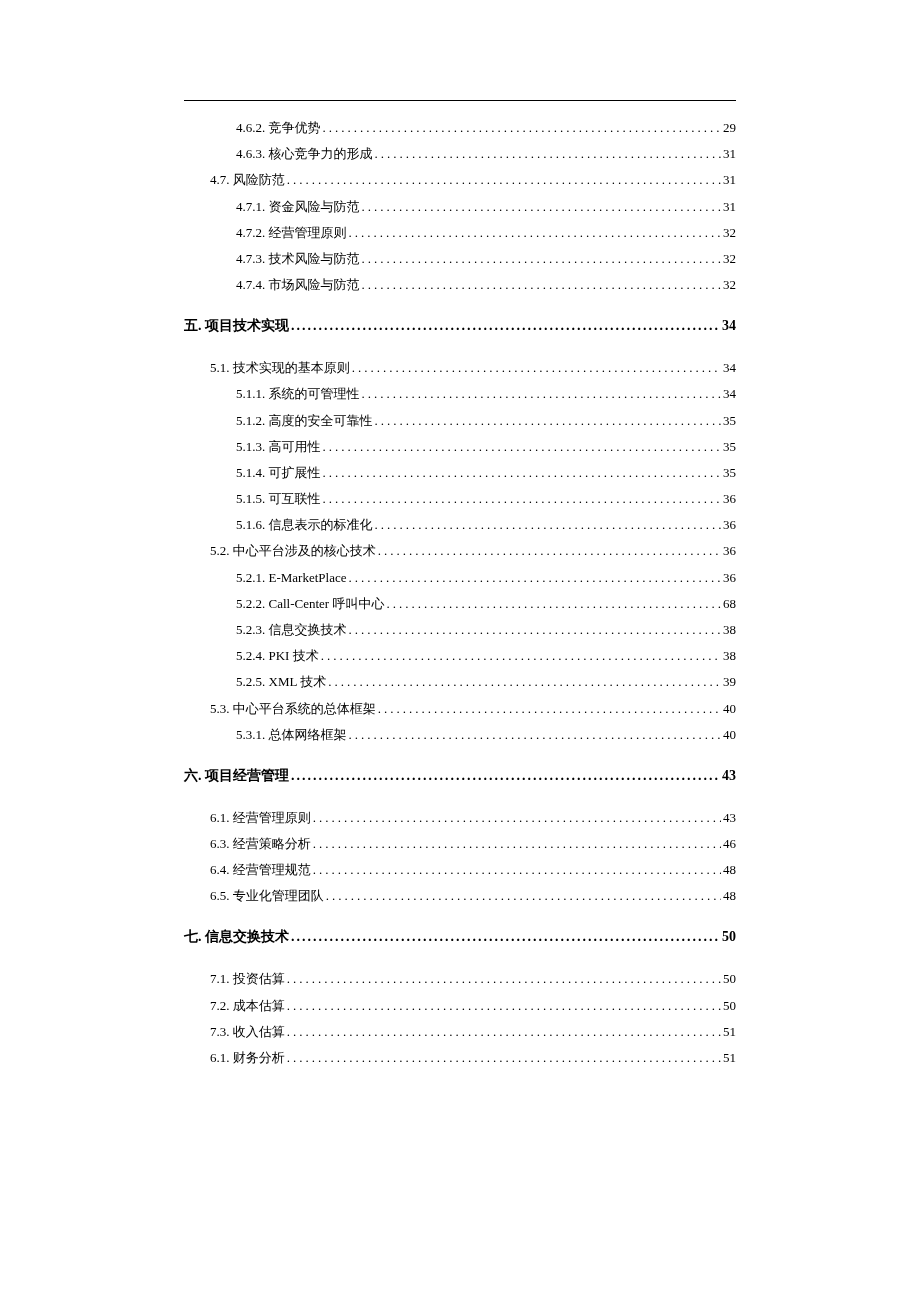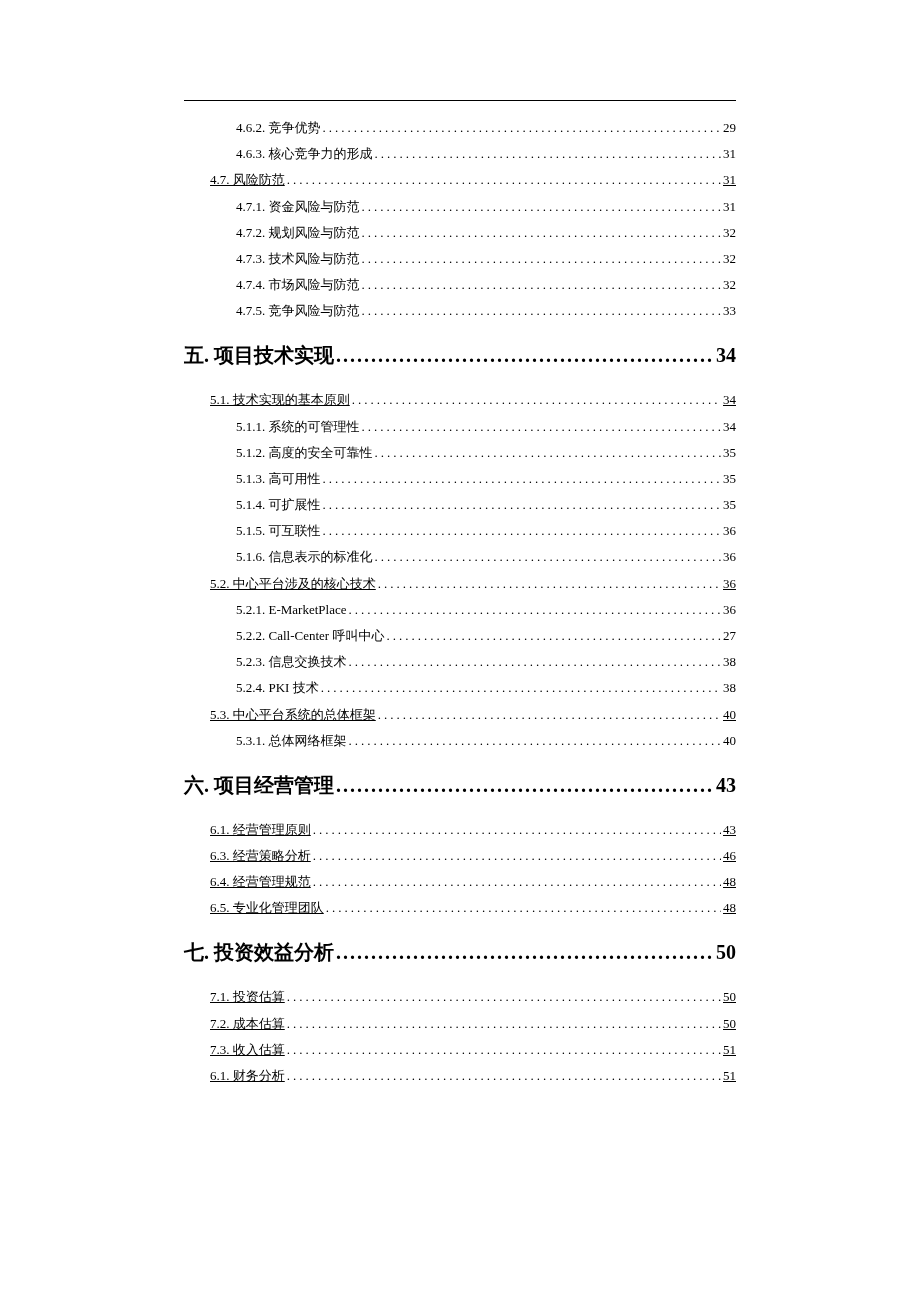--- a/index.html
+++ b/index.html
@@ -26,25 +26,24 @@
     align-items: center;
     font-size: 13px;
     line-height: 1.0;
     margin-bottom: 13.2px;
     color: #000;
   }
   .toc-entry.level-1 {
     font-weight: bold;
     margin-top: 28px;
     margin-bottom: 28px;
-    font-size: 20px;
+    font-size: 14px;
   }
   .toc-entry.level-2 {
     padding-left: 26px;
-    text-decoration: underline;
   }
   .toc-entry.level-3 {
     padding-left: 52px;
   }
   .toc-title {
     white-space: nowrap;
   }
   .toc-dots {
     flex: 1 1 auto;
     overflow: hidden;
@@ -90,38 +89,33 @@
         <span class="toc-title">4.7. 风险防范</span>
         <span class="toc-dots"></span>
         <span class="toc-page">31</span>
       </div>
       <div class="toc-entry level-3">
         <span class="toc-title">4.7.1. 资金风险与防范</span>
         <span class="toc-dots"></span>
         <span class="toc-page">31</span>
       </div>
       <div class="toc-entry level-3">
-        <span class="toc-title">4.7.2. 规划风险与防范</span>
+        <span class="toc-title">4.7.2. 经营管理原则</span>
         <span class="toc-dots"></span>
         <span class="toc-page">32</span>
       </div>
       <div class="toc-entry level-3">
         <span class="toc-title">4.7.3. 技术风险与防范</span>
         <span class="toc-dots"></span>
         <span class="toc-page">32</span>
       </div>
       <div class="toc-entry level-3">
         <span class="toc-title">4.7.4. 市场风险与防范</span>
         <span class="toc-dots"></span>
         <span class="toc-page">32</span>
-      </div>
-      <div class="toc-entry level-3">
-        <span class="toc-title">4.7.5. 竞争风险与防范</span>
-        <span class="toc-dots"></span>
-        <span class="toc-page">33</span>
       </div>
       <div class="toc-entry level-1">
         <span class="toc-title">五. 项目技术实现</span>
         <span class="toc-dots"></span>
         <span class="toc-page">34</span>
       </div>
       <div class="toc-entry level-2">
         <span class="toc-title">5.1. 技术实现的基本原则</span>
         <span class="toc-dots"></span>
         <span class="toc-page">34</span>
@@ -162,31 +156,36 @@
         <span class="toc-page">36</span>
       </div>
       <div class="toc-entry level-3">
         <span class="toc-title">5.2.1. E-MarketPlace</span>
         <span class="toc-dots"></span>
         <span class="toc-page">36</span>
       </div>
       <div class="toc-entry level-3">
         <span class="toc-title">5.2.2. Call-Center 呼叫中心</span>
         <span class="toc-dots"></span>
-        <span class="toc-page">27</span>
+        <span class="toc-page">68</span>
       </div>
       <div class="toc-entry level-3">
         <span class="toc-title">5.2.3. 信息交换技术</span>
         <span class="toc-dots"></span>
         <span class="toc-page">38</span>
       </div>
       <div class="toc-entry level-3">
         <span class="toc-title">5.2.4. PKI 技术</span>
         <span class="toc-dots"></span>
         <span class="toc-page">38</span>
+      </div>
+      <div class="toc-entry level-3">
+        <span class="toc-title">5.2.5. XML 技术</span>
+        <span class="toc-dots"></span>
+        <span class="toc-page">39</span>
       </div>
       <div class="toc-entry level-2">
         <span class="toc-title">5.3. 中心平台系统的总体框架</span>
         <span class="toc-dots"></span>
         <span class="toc-page">40</span>
       </div>
       <div class="toc-entry level-3">
         <span class="toc-title">5.3.1. 总体网络框架</span>
         <span class="toc-dots"></span>
         <span class="toc-page">40</span>
@@ -210,21 +209,21 @@
         <span class="toc-title">6.4. 经营管理规范</span>
         <span class="toc-dots"></span>
         <span class="toc-page">48</span>
       </div>
       <div class="toc-entry level-2">
         <span class="toc-title">6.5. 专业化管理团队</span>
         <span class="toc-dots"></span>
         <span class="toc-page">48</span>
       </div>
       <div class="toc-entry level-1">
-        <span class="toc-title">七. 投资效益分析</span>
+        <span class="toc-title">七. 信息交换技术</span>
         <span class="toc-dots"></span>
         <span class="toc-page">50</span>
       </div>
       <div class="toc-entry level-2">
         <span class="toc-title">7.1. 投资估算</span>
         <span class="toc-dots"></span>
         <span class="toc-page">50</span>
       </div>
       <div class="toc-entry level-2">
         <span class="toc-title">7.2. 成本估算</span>

